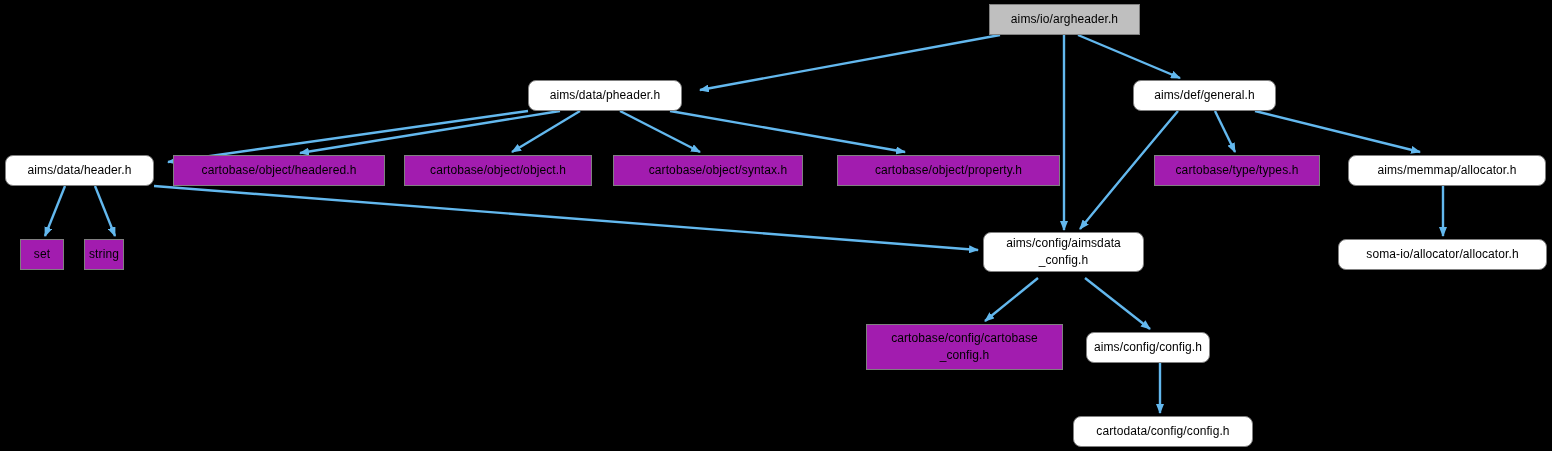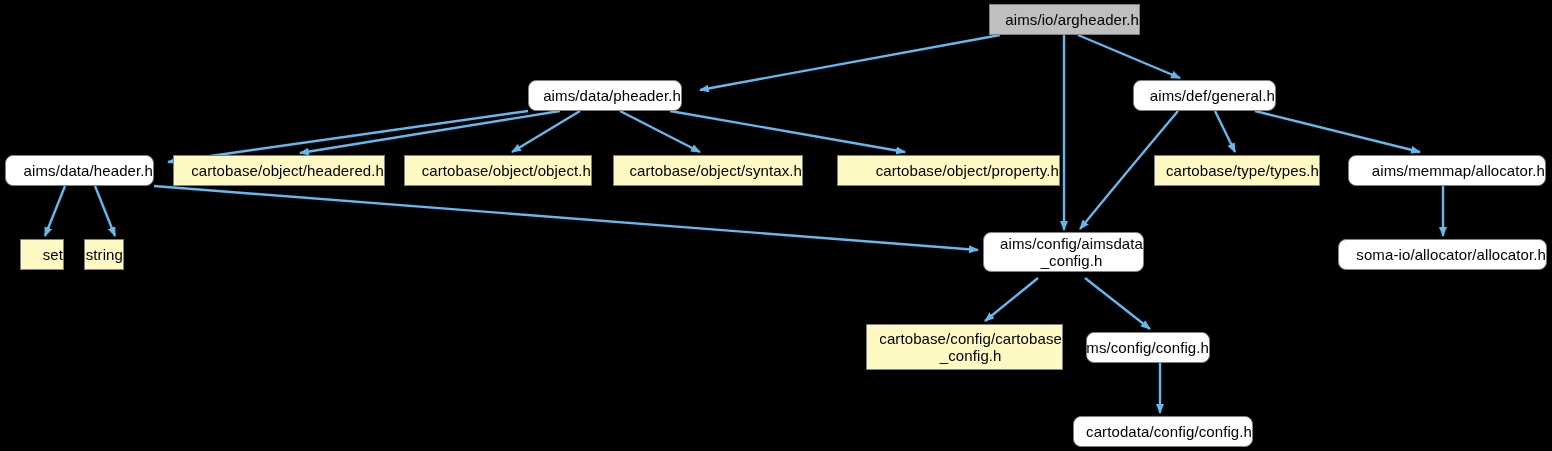--- a/index.html
+++ b/index.html
@@ -23,31 +23,31 @@
     top: 0;
     width: 1552px;
     height: 451px;
   }
   .node {
     position: absolute;
     box-sizing: border-box;
     border: 1px solid #808080;
     display: flex;
     align-items: center;
-    justify-content: flex-end;
+    justify-content: center;
     text-align: center;
-    font-size: 15px;
+    font-size: 12px;
     line-height: 17px;
     color: #000000;
     white-space: pre-line;
     letter-spacing: 0.1px;
     z-index: 2;
   }
   .fill-white { background: #ffffff; border-radius: 8px; }
-  .fill-gray  { background: #fef9c3; }
+  .fill-gray  { background: #a21caf; }
   .fill-dark  { background: #bfbfbf; }
 </style>
 </head>
 <body>
 
 <div id="graph">
 
   <svg id="edges" viewBox="0 0 1552 451" xmlns="http://www.w3.org/2000/svg">
     <defs>
       <marker id="ah" markerWidth="10" markerHeight="8" refX="9" refY="4" orient="auto" markerUnits="userSpaceOnUse">

